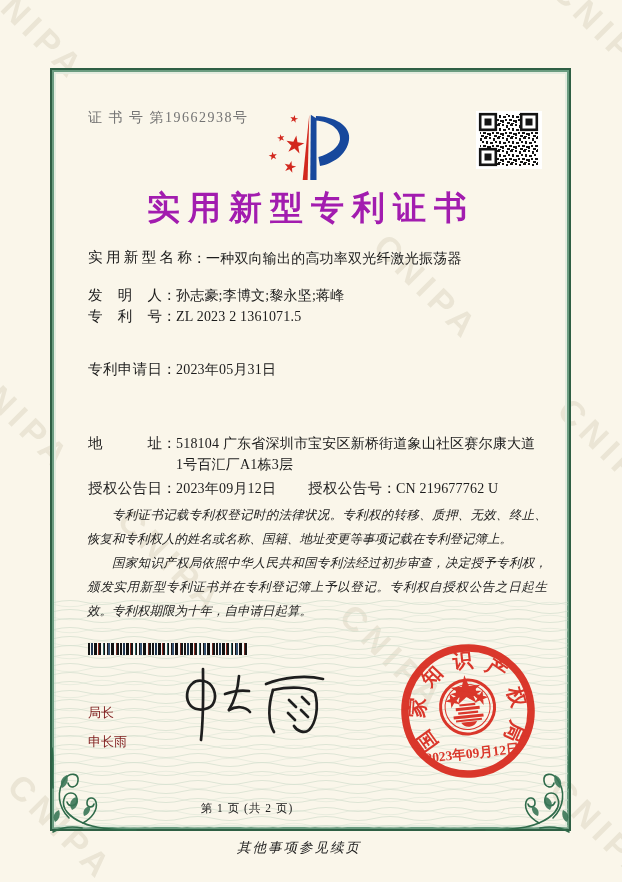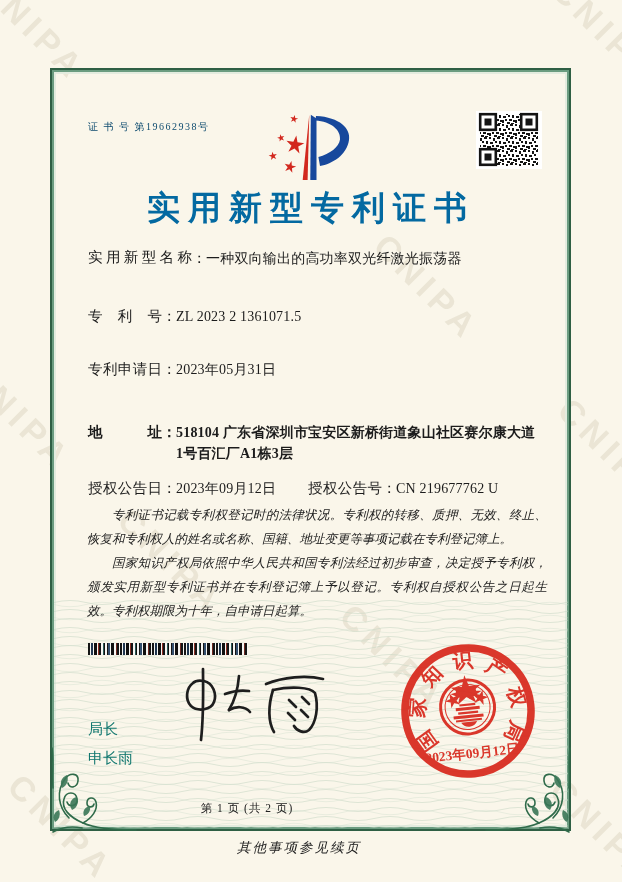--- a/index.html
+++ b/index.html
@@ -6,23 +6,23 @@
   .page{position:relative;width:622px;height:882px;background:#faf6ea;overflow:hidden;
         font-family:"Liberation Serif","DejaVu Serif",serif;color:#1c1c1c;}
   
   .frame{position:absolute;left:50px;top:68px;width:517px;height:759px;
          border:2.5px solid #2e5f44;
          box-shadow:inset 0 0 0 2px #6b9c80, inset 0 0 0 4px #e3ecdf;}
   
   .wm{position:absolute;font:700 34px "Liberation Sans",sans-serif;letter-spacing:6px;
       color:rgba(160,146,112,.17);transform:rotate(45deg);white-space:nowrap;pointer-events:none;}
   
-  .certno{position:absolute;left:88px;top:120px;font-size:10px;letter-spacing:1.5px;color:#0c4a6e;}
+  .certno{position:absolute;left:88px;top:109px;font-size:14px;letter-spacing:1.5px;color:#737373;}
   .title{position:absolute;left:0;top:186px;width:622px;text-align:center;
-         font-size:33px;font-weight:700;letter-spacing:8px;color:#0369a1;}
+         font-size:33px;font-weight:700;letter-spacing:8px;color:#a21caf;}
   
   .row{position:absolute;left:88px;font-size:14.5px;white-space:nowrap;line-height:20px;}
   .lbl{display:inline-block;width:74px;text-align:justify;text-align-last:justify;vertical-align:top;}
   .row-name .lbl{width:104px;font-family:Liberation Mono, monospace;}
   .colon{display:inline-block;width:14px;vertical-align:top;}
   .val{font-size:14px;letter-spacing:.2px;}
   .row-addr{white-space:normal;width:470px;}
   .row-addr .val{display:inline-block;width:366px;vertical-align:top;line-height:21px;}
   .row-grant{width:470px;}
   .grant-b{position:absolute;left:220px;top:0;}
@@ -32,22 +32,22 @@
   .paras p{margin:0;text-indent:2em;}
   
   .barcode{position:absolute;left:88px;top:643px;width:160px;height:12px;background:
     repeating-linear-gradient(90deg,
       #151515 0 2px,#f6f6f3 2px 3px,#20364f 3px 5px,#f6f6f3 5px 6px,
       #101010 6px 9px,#f6f6f3 9px 10px,#8c2f24 10px 11px,#151515 11px 13px,
       #f6f6f3 13px 15px,#2a5a55 15px 16px,#101010 16px 17px,#f6f6f3 17px 19px,
       #151515 19px 20px,#35506e 20px 22px,#f6f6f3 22px 23px,#101010 23px 26px,
       #f6f6f3 26px 28px,#6e2a22 28px 29px,#151515 29px 31px,#f6f6f3 31px 32px);}
   
-  .issuer{position:absolute;left:88px;top:714px;font-family:"Liberation Sans",sans-serif;
-          font-size:15px;line-height:29px;color:#0f766e;}
+  .issuer{position:absolute;left:88px;top:698px;font-family:"Liberation Sans",sans-serif;
+          font-size:13px;line-height:29px;color:#7f1d1d;}
   .signature{position:absolute;left:163px;top:662px;}
   .sealwrap{position:absolute;left:398px;top:641px;transform:rotate(-6deg);}
   
   .pagenum{position:absolute;left:0;top:801px;width:494px;text-align:center;font-size:11.5px;
            letter-spacing:1px;color:#222;}
   .contnote{position:absolute;left:0;top:839px;width:598px;text-align:center;font-size:13.5px;
             font-style:italic;letter-spacing:2px;color:#222;}
   svg{display:block;}
 </style>
 </head>
@@ -163,27 +163,30 @@
       <rect x="4.2" y="38.2" width="15.6" height="15.6" fill="none" stroke="#141414" stroke-width="2.6"></rect>
       <rect x="8.5" y="42.5" width="7" height="7" fill="#141414"></rect>
     </g>
   </svg>
 
   <div class="title">实用新型专利证书</div>
 
   <div class="row row-name" style="top:248px;">
     <span class="lbl">实用新型名称</span><span class="colon">：</span><span class="val">一种双向输出的高功率双光纤激光振荡器</span>
   </div>
+  <div class="row" style="top:285px;">
+    <span class="lbl">发明人</span><span class="colon">：</span><span class="val">孙志豪;李博文;黎永坚;蒋峰</span>
+  </div>
   <div class="row" style="top:306px;">
     <span class="lbl">专利号</span><span class="colon">：</span><span class="val">ZL 2023 2 1361071.5</span>
   </div>
   <div class="row" style="top:359px;">
     <span class="lbl">专利申请日</span><span class="colon">：</span><span class="val">2023年05月31日</span>
   </div>
-  <div class="row row-addr" style="top:422px;font-weight:bold;">
+  <div class="row row-addr" style="top:433px;">
     <span class="lbl">地址</span><span class="colon">：</span><span class="val">518104 广东省深圳市宝安区新桥街道象山社区赛尔康大道1号百汇厂A1栋3层</span>
   </div>
   <div class="row row-grant" style="top:478px;">
     <span class="grant-a"><span class="lbl">授权公告日</span><span class="colon">：</span><span class="val">2023年09月12日</span></span>
     <span class="grant-b"><span class="lbl">授权公告号</span><span class="colon">：</span><span class="val">CN 219677762 U</span></span>
   </div>
 
   <div class="paras">
     <p>专利证书记载专利权登记时的法律状况。专利权的转移、质押、无效、终止、恢复和专利权人的姓名或名称、国籍、地址变更等事项记载在专利登记簿上。</p>
     <p>国家知识产权局依照中华人民共和国专利法经过初步审查，决定授予专利权，颁发实用新型专利证书并在专利登记簿上予以登记。专利权自授权公告之日起生效。专利权期限为十年，自申请日起算。</p>

